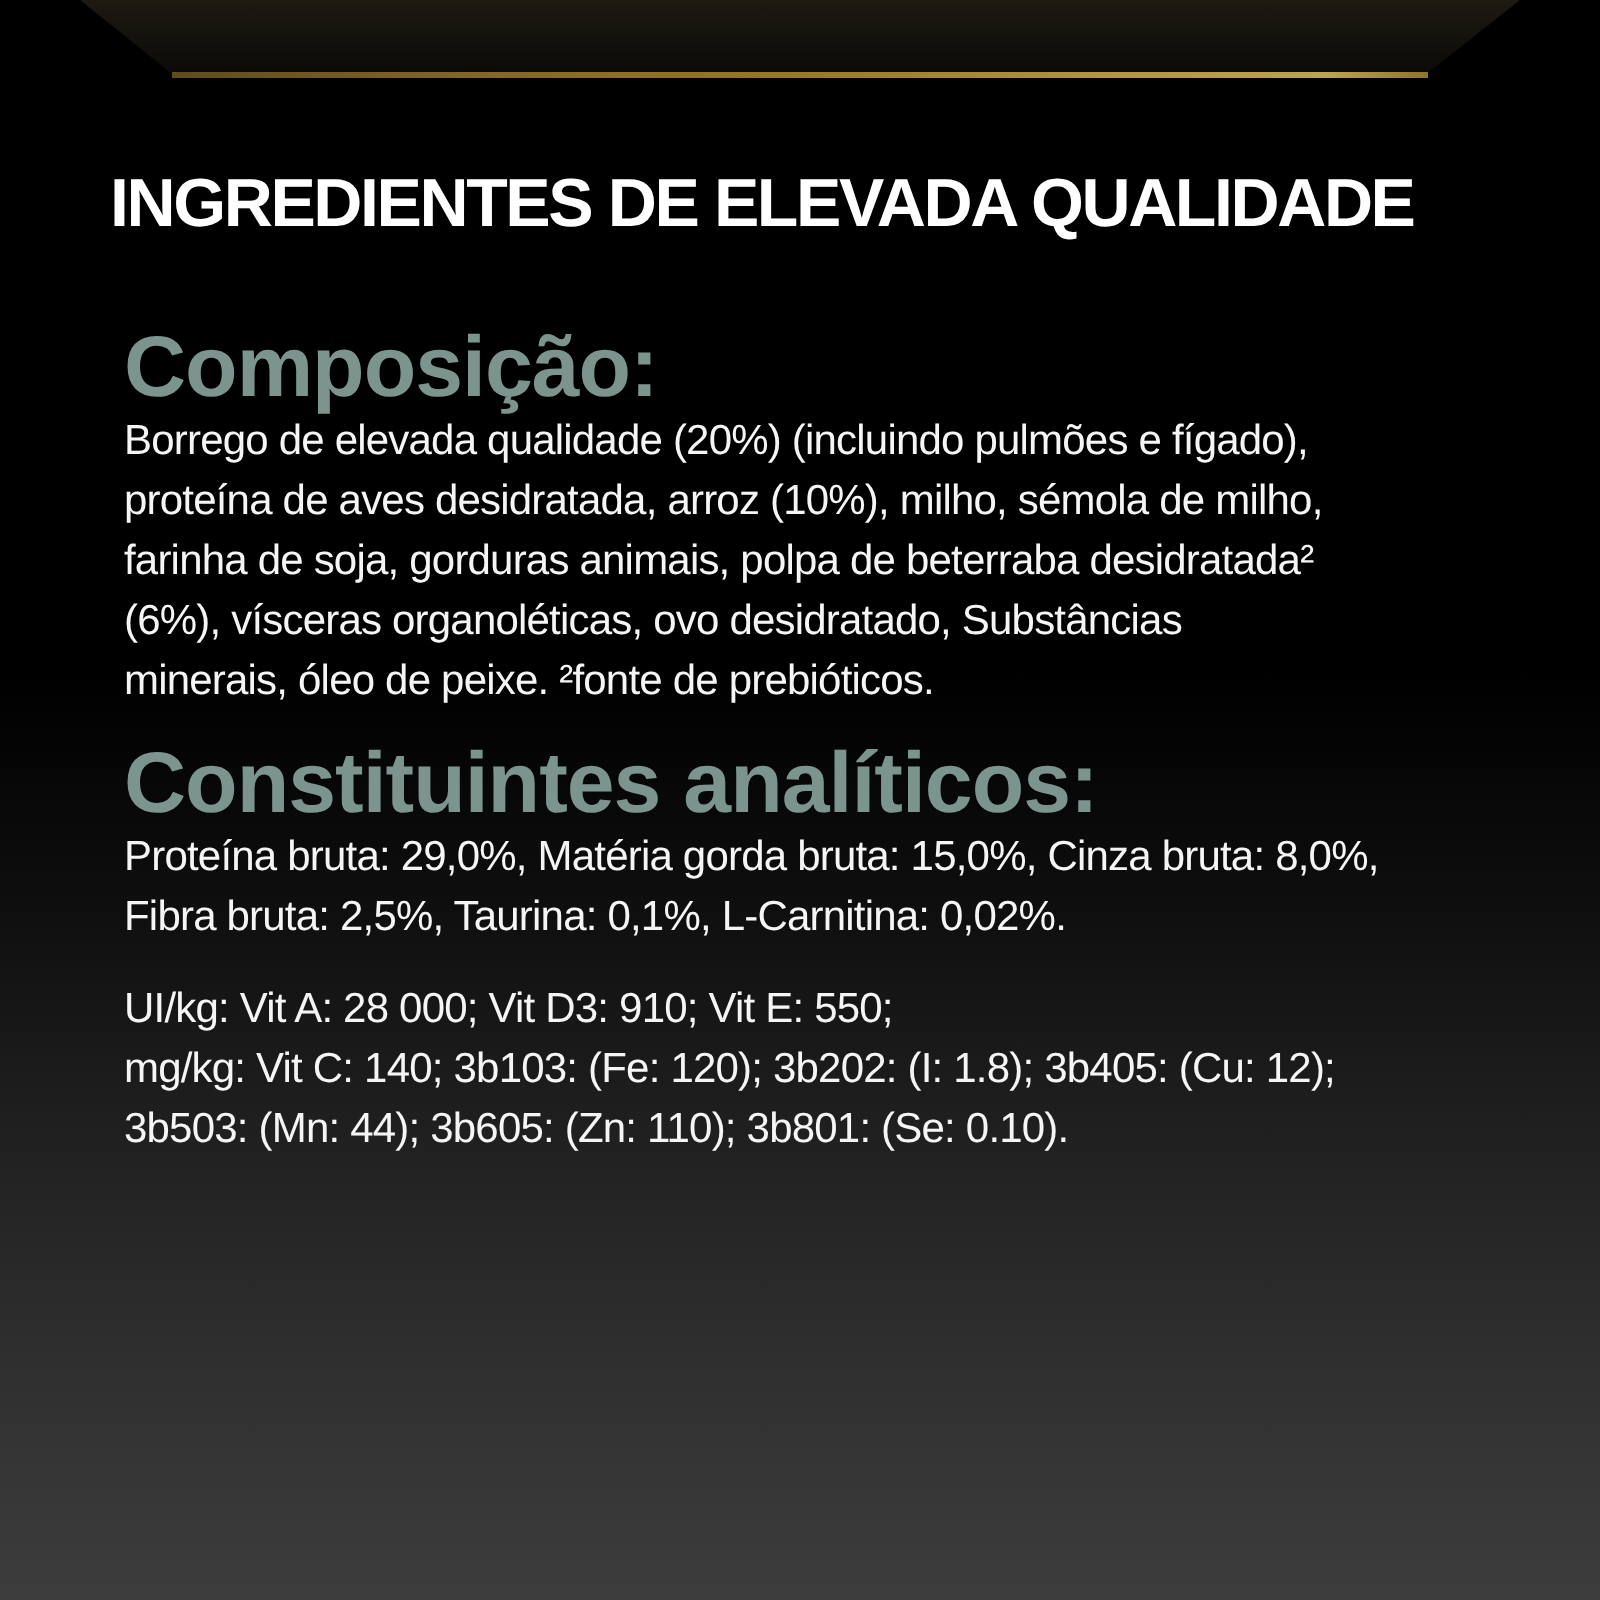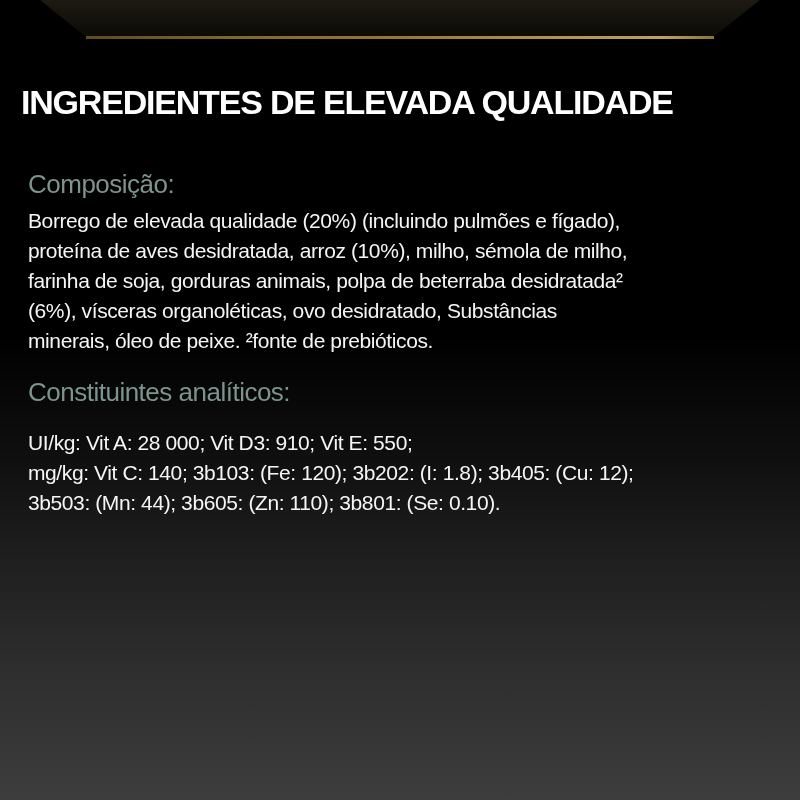--- a/index.html
+++ b/index.html
@@ -27,40 +27,40 @@
     top: 36px; left: 86px;
     width: 628px; height: 3px;
     background: linear-gradient(90deg,
       #5e4c1d 0%, #82682a 25%, #96792e 50%,
       #b0954a 75%, #bca25a 92%, #8d7433 100%);
   }
   .content {
     position: absolute;
     top: 40px; left: 0;
     width: 800px;
-    padding: 0 38px 0 28px;
+    padding: 0 38px 0 62px;
     box-sizing: border-box;
   }
   .page-title {
     margin: 44px 0 0 -7px;
     font-size: 34px;
     line-height: 36px;
     font-weight: bold;
     letter-spacing: -1.2px;
     color: #ffffff;
     white-space: nowrap;
   }
   .section { margin-top: 16px; }
   .section.first { margin-top: 44px; }
   .section.last { margin-top: 34px; }
   .section-heading {
     margin: 0;
-    font-size: 26px;
+    font-size: 43px;
     line-height: 40px;
-    font-weight: normal;
+    font-weight: bold;
     letter-spacing: -0.5px;
     color: #7c948e;
   }
   .section-body {
     margin: 2px 0 0 0;
     font-size: 21px;
     line-height: 30px;
     letter-spacing: -0.4px;
     color: #f5f5f5;
     white-space: pre-line;
@@ -82,20 +82,22 @@
       <h2 class="section-heading">Composição:</h2>
       <p class="section-body">Borrego de elevada qualidade (20%) (incluindo pulmões e fígado),
 proteína de aves desidratada, arroz (10%), milho, sémola de milho,
 farinha de soja, gorduras animais, polpa de beterraba desidratada²
 (6%), vísceras organoléticas, ovo desidratado, Substâncias
 minerais, óleo de peixe. ²fonte de prebióticos.</p>
     </div>
 
     <div class="section">
       <h2 class="section-heading">Constituintes analíticos:</h2>
+      <p class="section-body">Proteína bruta: 29,0%, Matéria gorda bruta: 15,0%, Cinza bruta: 8,0%,
+Fibra bruta: 2,5%, Taurina: 0,1%, L-Carnitina: 0,02%.</p>
     </div>
 
     <div class="section">
       <p class="section-body">UI/kg: Vit A: 28 000; Vit D3: 910; Vit E: 550;
 mg/kg: Vit C: 140; 3b103: (Fe: 120); 3b202: (I: 1.8); 3b405: (Cu: 12);
 3b503: (Mn: 44); 3b605: (Zn: 110); 3b801: (Se: 0.10).</p>
     </div>
 
     <div class="section last">
     </div>

